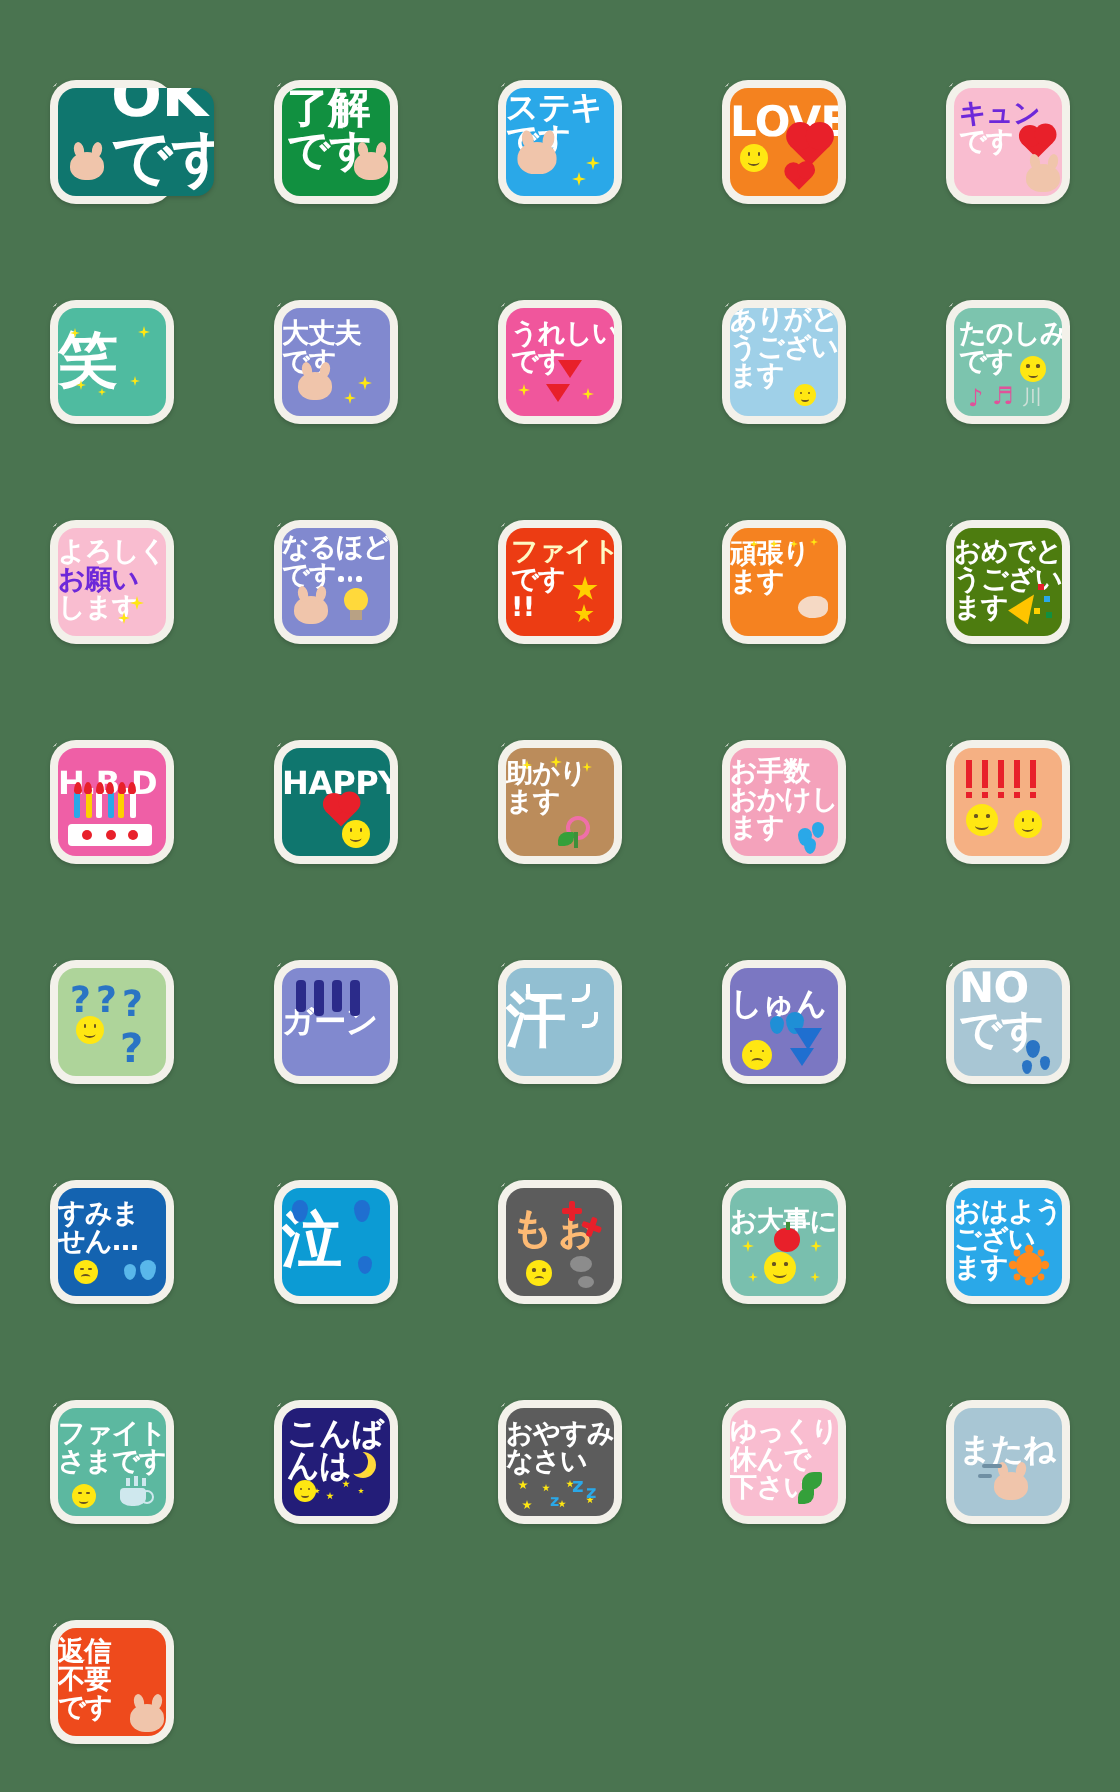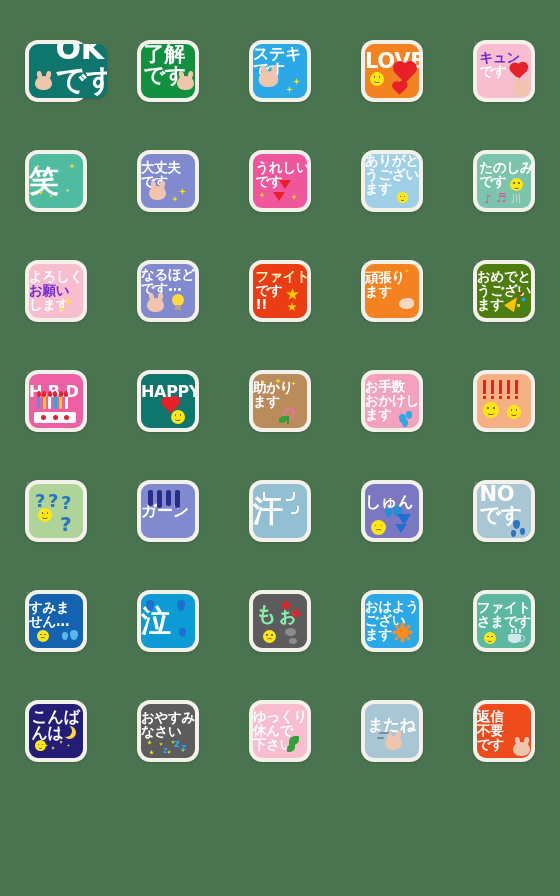--- a/index.html
+++ b/index.html
@@ -816,29 +816,46 @@
           <div class="drop" style="width:8px;height:11px;left:5px;top:6px;background:#1f6fd0;"></div>
           <div class="drop" style="width:8px;height:11px;left:36px;top:6px;background:#1f6fd0;"></div>
           <div class="drop" style="width:7px;height:9px;left:38px;top:34px;background:#1f6fd0;"></div>
         </div>
       </div>
     </div>
     <div class="sticker-cell">
       <div class="stamp" title="もぉ">
         <div class="face s-xl al-left shift-up" style="background: rgb(92, 92, 92);">
           <div class="lines">
-            <span class="ln" style="color: #86efac;">もぉ</span>
+            <span class="ln" style="color: #fdba74;">もぉ</span>
           </div>
           <div class="anger" style="left:28px;top:6px;"></div>
           <div class="anger" style="left:38px;top:14px;transform:rotate(20deg);"></div>
           <div class="smiley" style="width:13px;height:13px;left:10px;top:36px;">
             <div class="mouth frown"></div>
           </div>
           <div class="smoke" style="left:32px;top:34px;width:11px;height:8px;"></div>
           <div class="smoke" style="left:36px;top:44px;width:8px;height:6px;"></div>
+        </div>
+      </div>
+    </div>
+    <div class="sticker-cell">
+      <div class="stamp" title="お大事に">
+        <div class="face s-md shift-up2" style="background: rgb(121, 191, 174);">
+          <div class="lines">
+            <span class="ln" style="color: rgb(255, 255, 255);">お大事に</span>
+          </div>
+          <div class="apple" style="left:22px;top:20px;"></div>
+          <div class="smiley" style="width:16px;height:16px;left:17px;top:32px;">
+            <div class="mouth"></div>
+          </div>
+          <div class="spark" style="width:6px;height:6px;left:6px;top:26px;"></div>
+          <div class="spark" style="width:6px;height:6px;left:40px;top:26px;"></div>
+          <div class="spark" style="width:5px;height:5px;left:9px;top:42px;"></div>
+          <div class="spark" style="width:5px;height:5px;left:40px;top:42px;"></div>
         </div>
       </div>
     </div>
     <div class="sticker-cell">
       <div class="stamp" title="おはようございます">
         <div class="face s-md " style="background: rgb(42, 168, 232);">
           <div class="lines">
             <span class="ln" style="color: rgb(255, 255, 255);">おはよう</span>
             <span class="ln" style="color: rgb(255, 255, 255);">ござい</span>
             <span class="ln" style="color: rgb(255, 255, 255);">ます</span>

